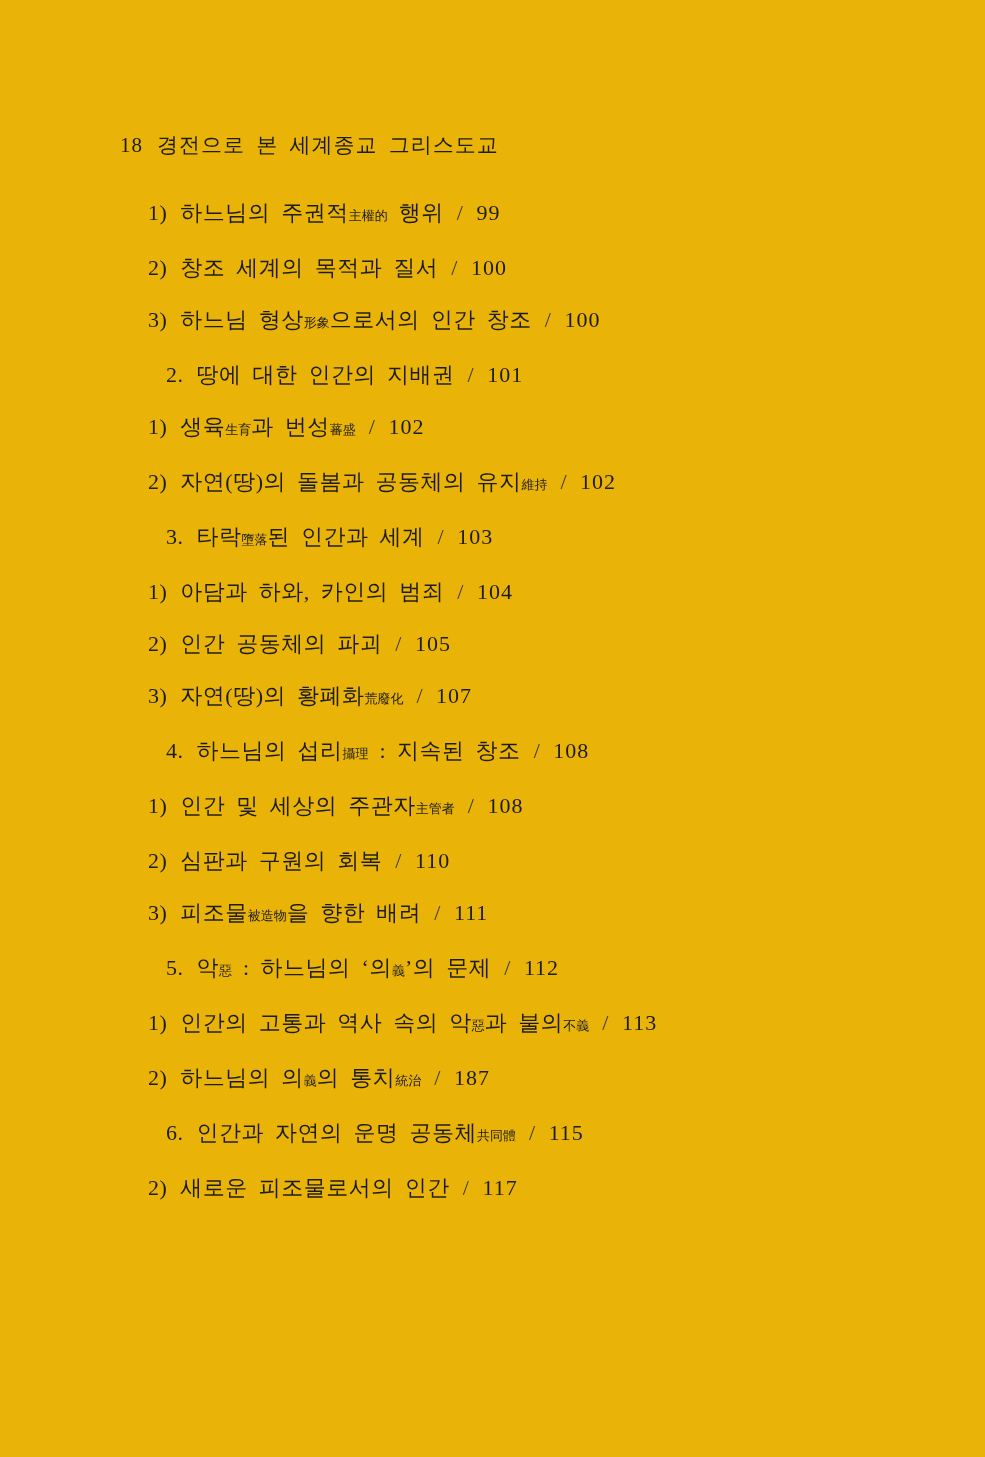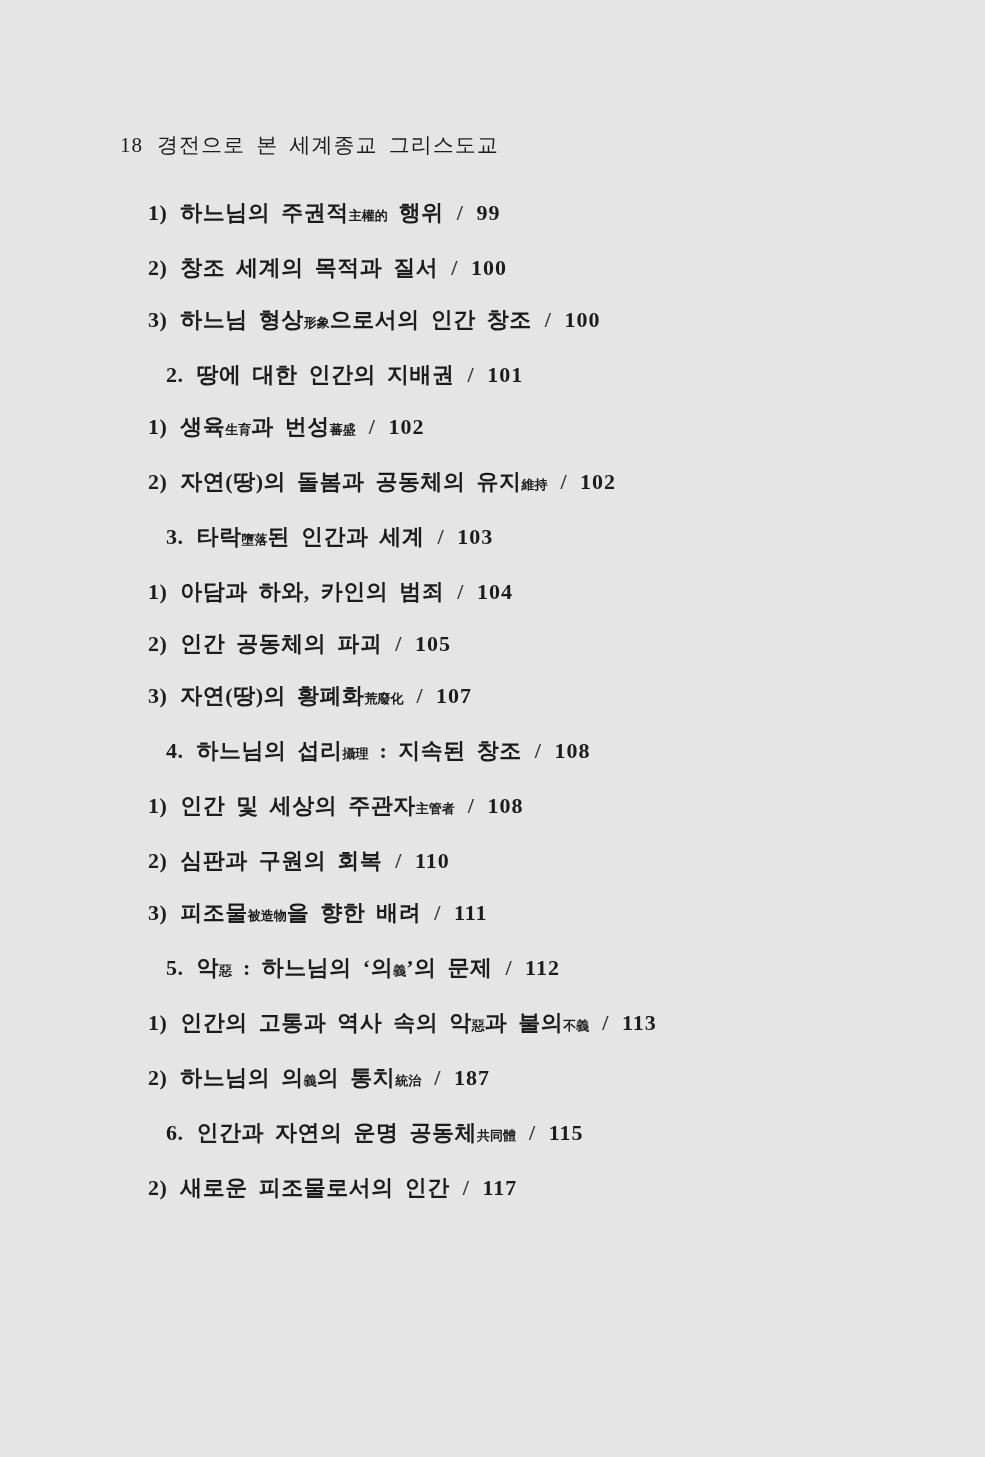--- a/index.html
+++ b/index.html
@@ -11,40 +11,39 @@
     width: 985px;
     height: 1457px;
     position: relative;
     font-family: "Liberation Serif", "DejaVu Serif", serif;
     color: #1c1c1c;
     overflow: hidden;
   }
   .page {
     position: absolute;
     inset: 0;
-    background: #e5e5e5;
+    background: #eab308;
   }
   .running-head {
     position: absolute;
     left: 120px;
     top: 131px;
     font-size: 21px;
     letter-spacing: 1px;
     word-spacing: 5px;
     white-space: nowrap;
   }
   .running-head .folio {
     margin-right: 14px;
   }
   .toc {
     position: absolute;
     left: 148px;
     top: 198px;
     right: 40px;
-    font-weight: bold;
   }
   .toc-row {
     font-size: 22px;
     line-height: 30px;
     margin-bottom: 22px;
     letter-spacing: 0.5px;
     word-spacing: 5px;
     white-space: nowrap;
   }
   .toc-row.section {

